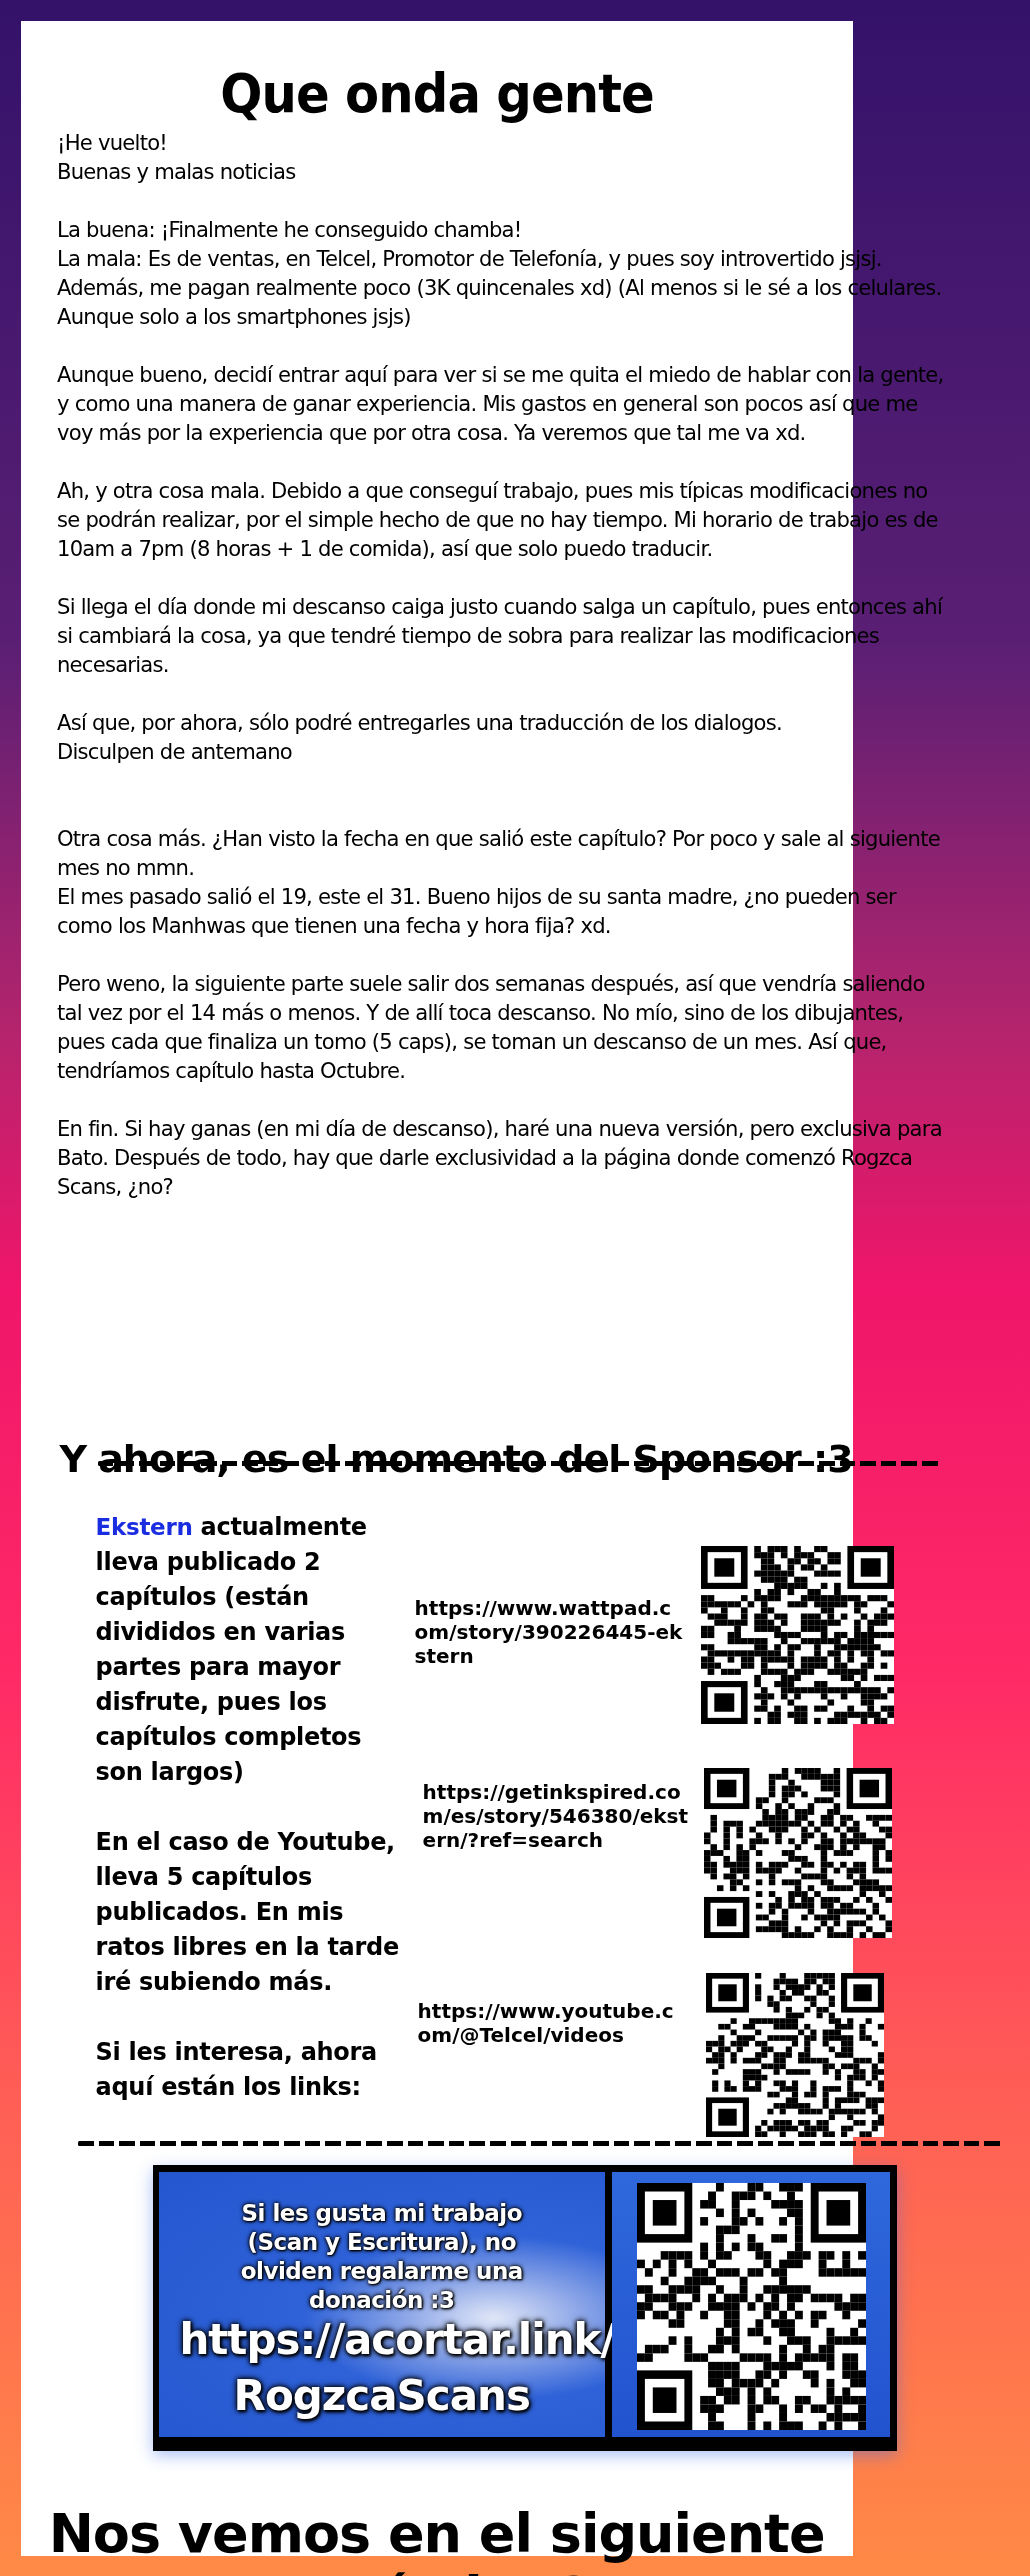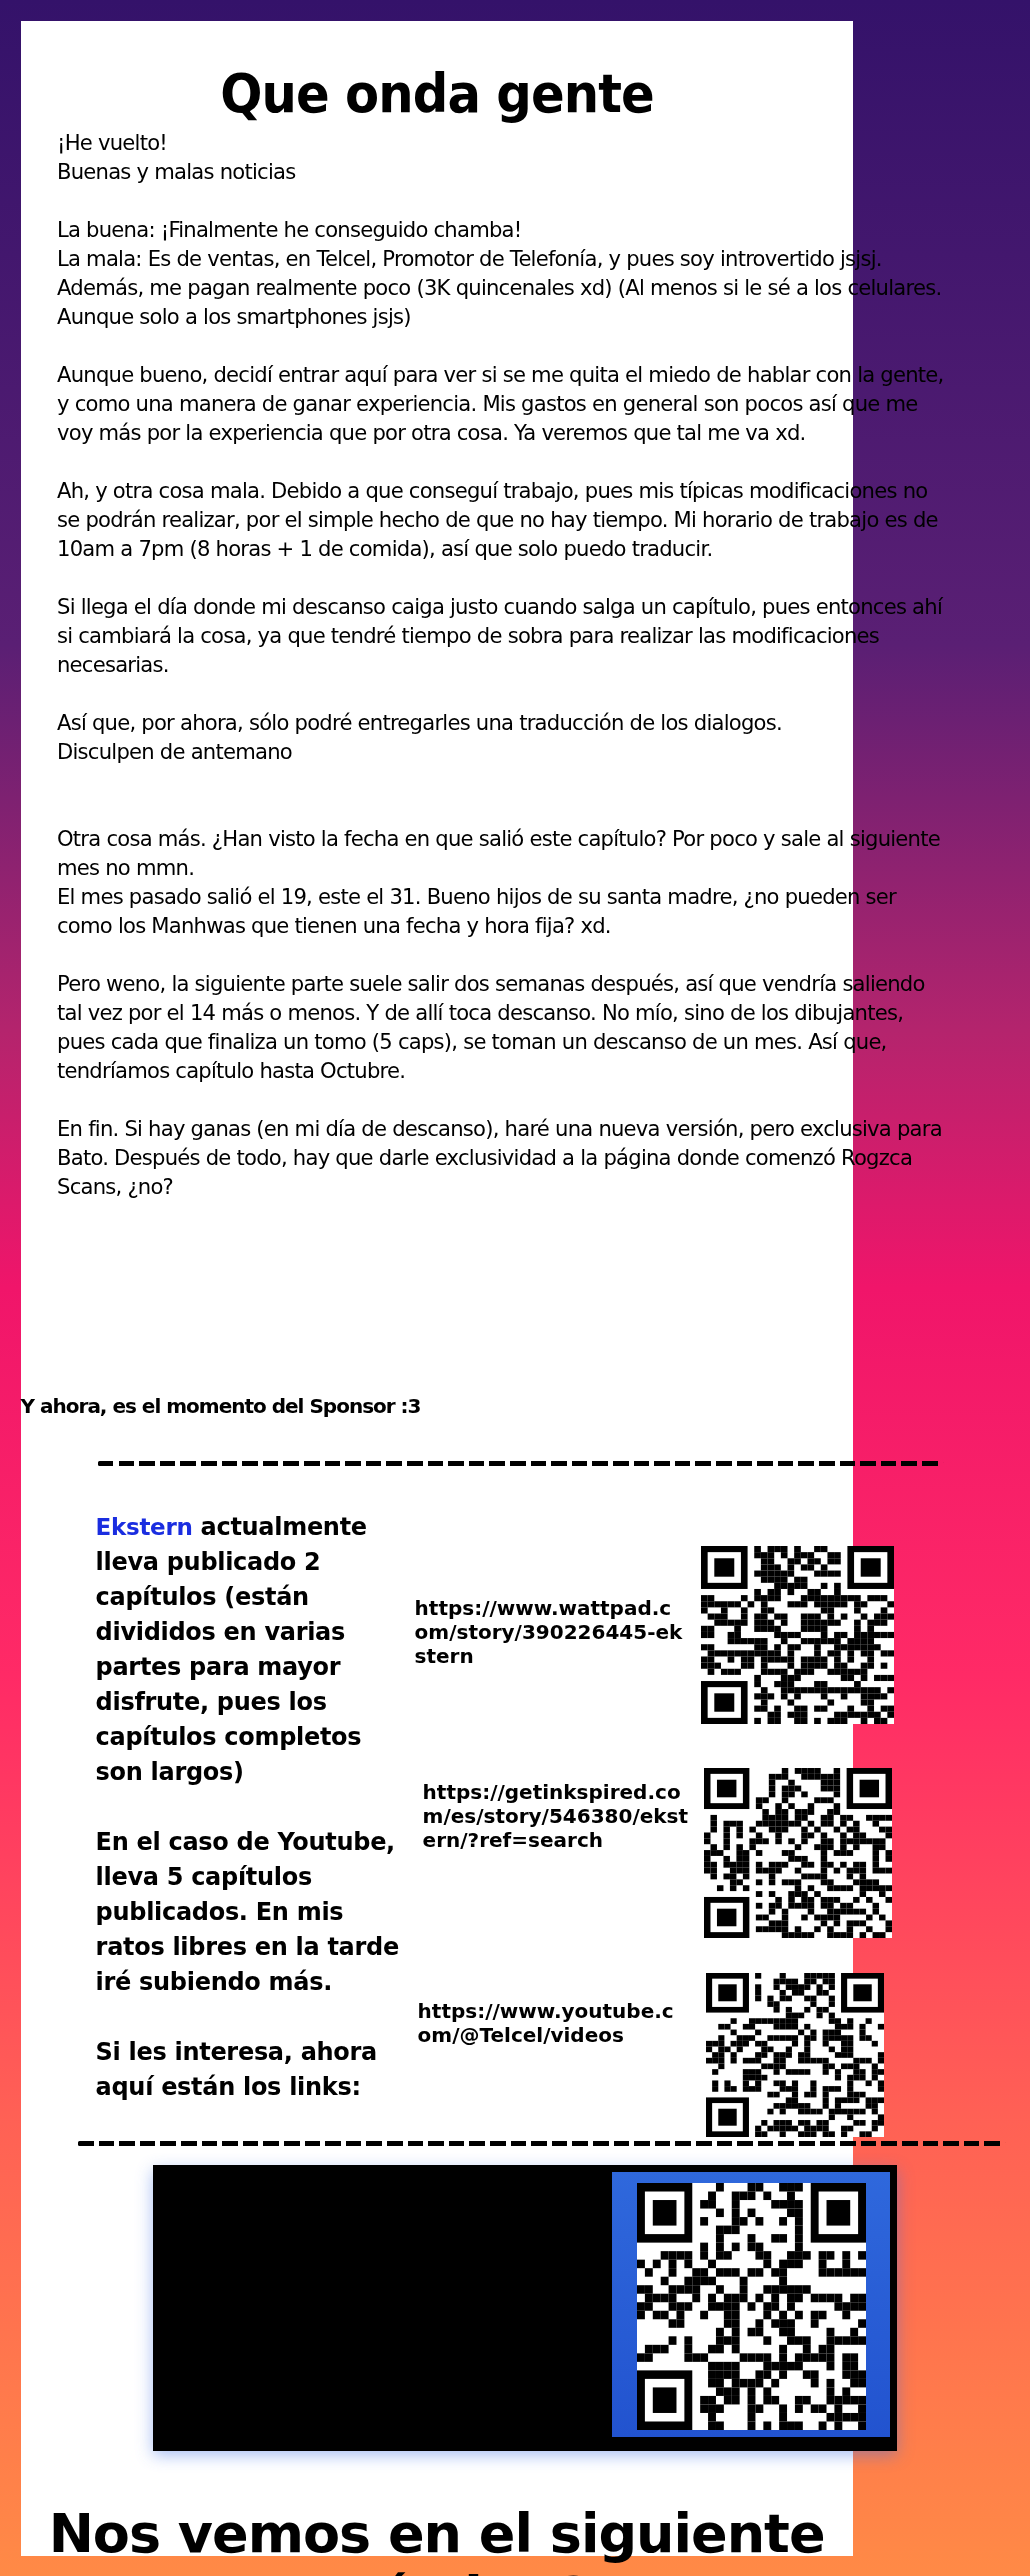--- a/index.html
+++ b/index.html
@@ -4,21 +4,21 @@
 <style>
   html,body{margin:0;padding:0;}
   body{width:1030px;height:2576px;position:relative;overflow:hidden;
     background:linear-gradient(to bottom,#34126a 0%,#5a1f74 25%,#b4246d 40%,#f0156a 50%,#ff2a66 65%,#ff6055 82%,#ff8a46 100%);
     font-family:"DejaVu Sans",sans-serif;}
   .panel{position:absolute;left:20.6px;top:20.6px;width:832px;height:2535px;background:#fff;}
   .title{position:absolute;left:0;width:100%;top:41px;text-align:center;font-family:"DejaVu Sans",sans-serif;font-weight:bold;font-size:54px;letter-spacing:-1px;color:#000;transform:scaleX(0.92);}
   .body{position:absolute;left:36px;top:107px;width:927px;font-family:"DejaVu Sans",sans-serif;font-size:22px;line-height:29px;color:#000;letter-spacing:-0.8px;transform-origin:0 0;transform:scaleX(0.96);}
   .para{margin:0 0 29px 0;white-space:pre-line;}
   .para.gap-lg{margin-bottom:58px;}
-  .sponsor-title{position:absolute;left:0;width:100%;top:1373px;text-align:left;font-size:20px;font-weight:bold;letter-spacing:-1px;}
+  .sponsor-title{position:absolute;left:0;width:100%;top:1416px;text-align:right;font-size:38px;font-weight:bold;letter-spacing:-1px;}
   .dashes{position:absolute;height:5.2px;background:repeating-linear-gradient(to right,#000 0,#000 15.5px,transparent 15.5px,transparent 20.6px);border-radius:1.5px;}
   .d1{left:77px;top:1440px;width:845px;}
   .d2{left:57px;top:2120px;width:927px;}
   .ekstern{position:absolute;left:75px;top:1489px;width:309px;font-size:24px;line-height:35px;font-weight:bold;letter-spacing:-0.3px;}
   .ekstern .brand{color:#1a2de0;font-size:23px;}
   .ekstern p{margin:0 0 35px 0;}
   .link-text{position:absolute;font-size:20px;line-height:24px;font-weight:bold;width:268px;word-break:break-all;}
   .qr{position:absolute;background:#fff;}
   .qr svg{display:block;width:100%;height:100%;}
   .donation{position:absolute;left:132px;top:2144px;width:744px;height:286px;background:#000;box-shadow:0 5.2px 15.5px rgba(60,110,230,0.45);}
@@ -1089,20 +1089,24 @@
         <rect x="24" y="2" width="3" height="3" fill="#000"></rect>
         <rect x="0" y="22" width="7" height="7" fill="#000"></rect>
         <rect x="1" y="23" width="5" height="5" fill="#fff"></rect>
         <rect x="2" y="24" width="3" height="3" fill="#000"></rect>
       </svg>
     </div>
 
   <div class="dashes d2"></div>
 
   <div class="donation">
+    <div class="don-left">
+      <div class="don-small" style="padding:0 77px;box-sizing:border-box;">Si les gusta mi trabajo (Scan y Escritura), no olviden regalarme una donación :3</div>
+      <div class="don-big" style="padding:0 20.6px;box-sizing:border-box;">https://acortar.link/ RogzcaScans</div>
+    </div>
     <div class="don-right">
       <div class="don-qr qr">
           <svg class="qrsvg" viewBox="0 0 29 29" preserveAspectRatio="none">
             <rect x="0" y="0" width="29" height="29" fill="#fff"></rect>
             <rect x="10" y="0" width="1" height="1" fill="#000"></rect>
             <rect x="14" y="0" width="1" height="1" fill="#000"></rect>
             <rect x="15" y="0" width="1" height="1" fill="#000"></rect>
             <rect x="18" y="0" width="1" height="1" fill="#000"></rect>
             <rect x="19" y="0" width="1" height="1" fill="#000"></rect>
             <rect x="20" y="0" width="1" height="1" fill="#000"></rect>

